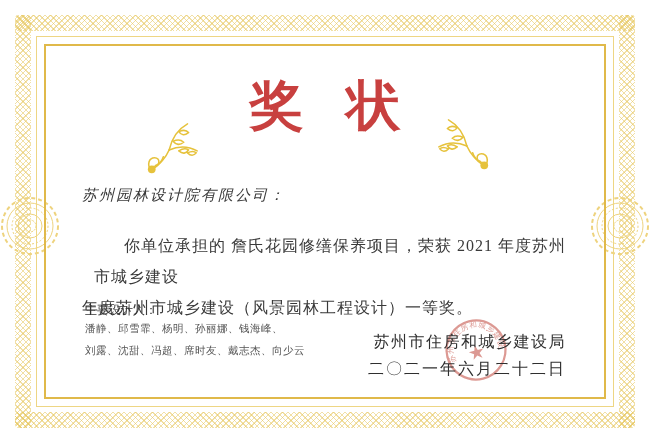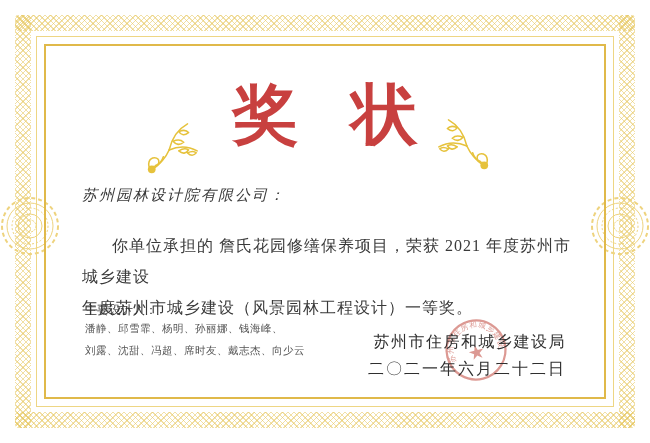--- a/index.html
+++ b/index.html
@@ -19,33 +19,33 @@
 
   .rosette{position:absolute;width:64px;height:64px;}
   .rosette.rleft{left:-2px;top:194px;}
   .rosette.rright{left:588px;top:194px;}
 
   .thin-frame{position:absolute;inset:36px;border:1px solid #eed684;pointer-events:none;}
   .thick-frame{position:absolute;inset:44px;border:2px solid #e0b94a;pointer-events:none;}
 
   
   .title-row{position:absolute;left:0;right:0;top:70px;text-align:center;}
-  .title-text{font-size:66px;font-weight:bold;color:#c8403f;
+  .title-text{font-size:54px;font-weight:bold;color:#c8403f;
               letter-spacing:0.8em;margin-right:-0.8em;
               font-family:"Liberation Serif", serif;}
 
   .flourish{position:absolute;width:58px;height:58px;}
   .flourish.fleft{left:144px;top:120px;}
   .flourish.fright{left:434px;top:116px;transform:scaleX(-1);}
 
   
   .recipient{position:absolute;left:82px;top:186px;font-size:15px;color:#3a3a3a;letter-spacing:2px;font-style:italic;}
   .body-text{position:absolute;left:82px;width:492px;top:230px;font-size:16px;color:#3a3a3a;
              line-height:31px;letter-spacing:1px;}
-  .body-line.indent{text-indent:30px;}
+  .body-line.indent{text-indent:30px;margin-left:12px;}
 
   .designers-heading{position:absolute;left:85px;top:302px;font-size:12px;color:#333;
                      font-family:"Liberation Sans", sans-serif;}
   .designers-line{position:absolute;left:85px;font-size:10.5px;color:#555;
                   font-family:"Liberation Sans", sans-serif;letter-spacing:0.5px;}
   .designers-line.l1{top:322px;}
   .designers-line.l2{top:344px;}
 
   .issuer{position:absolute;right:84px;top:332px;font-size:16px;color:#2f2f2f;
           letter-spacing:1.5px;z-index:2;}

